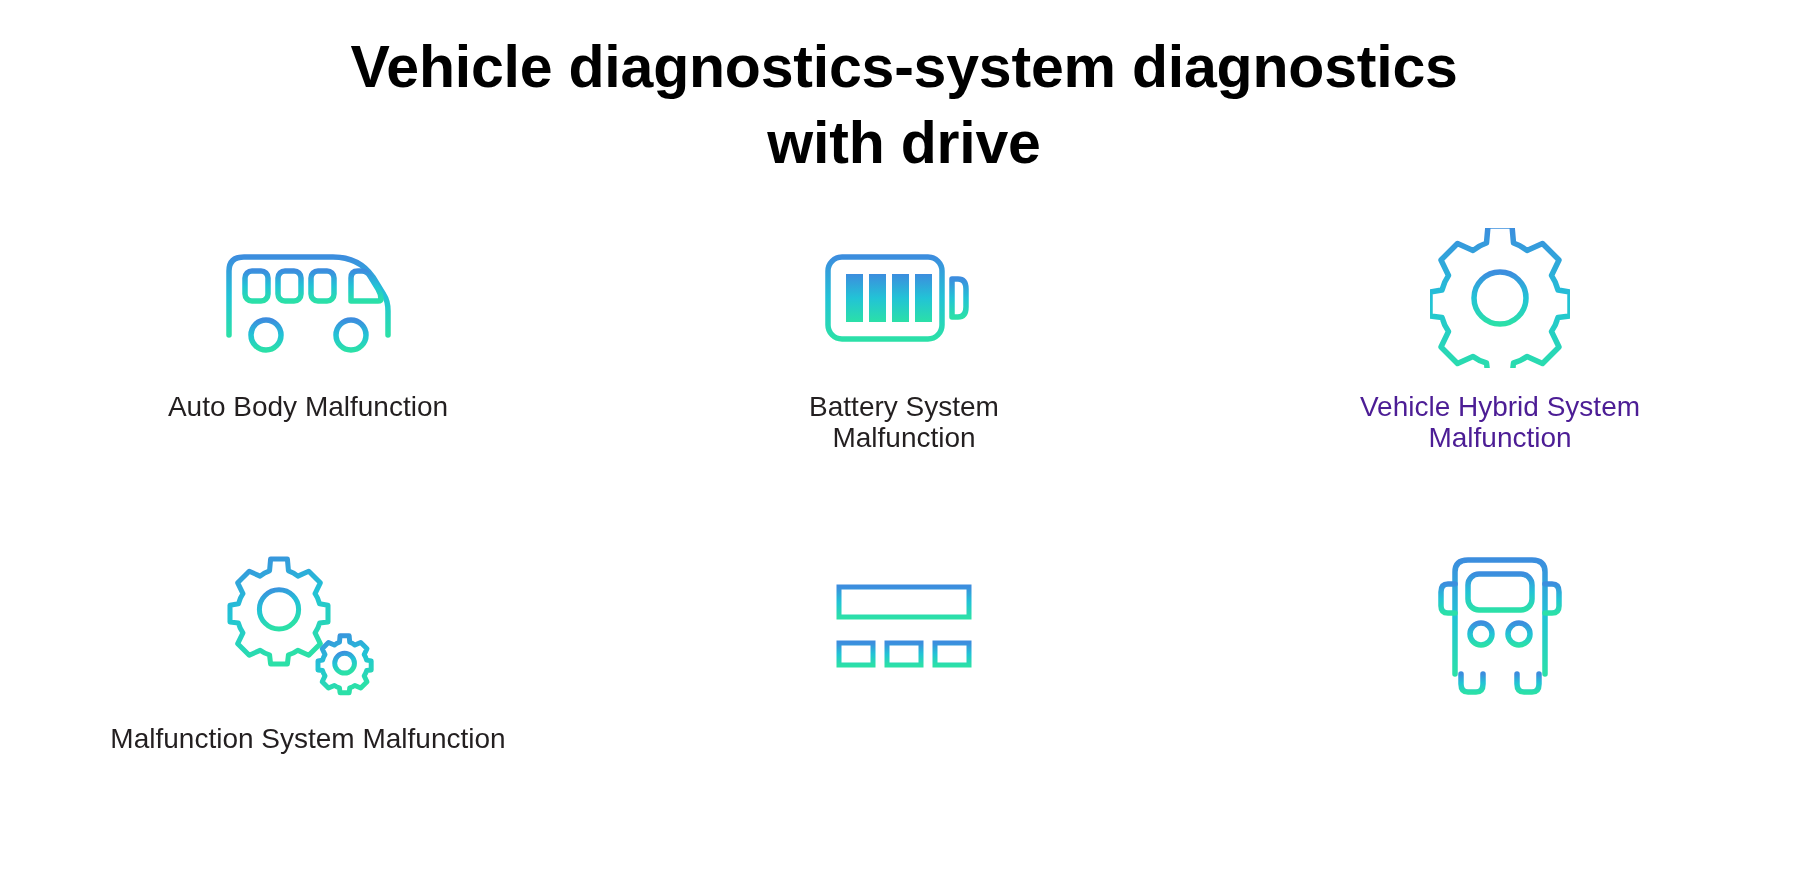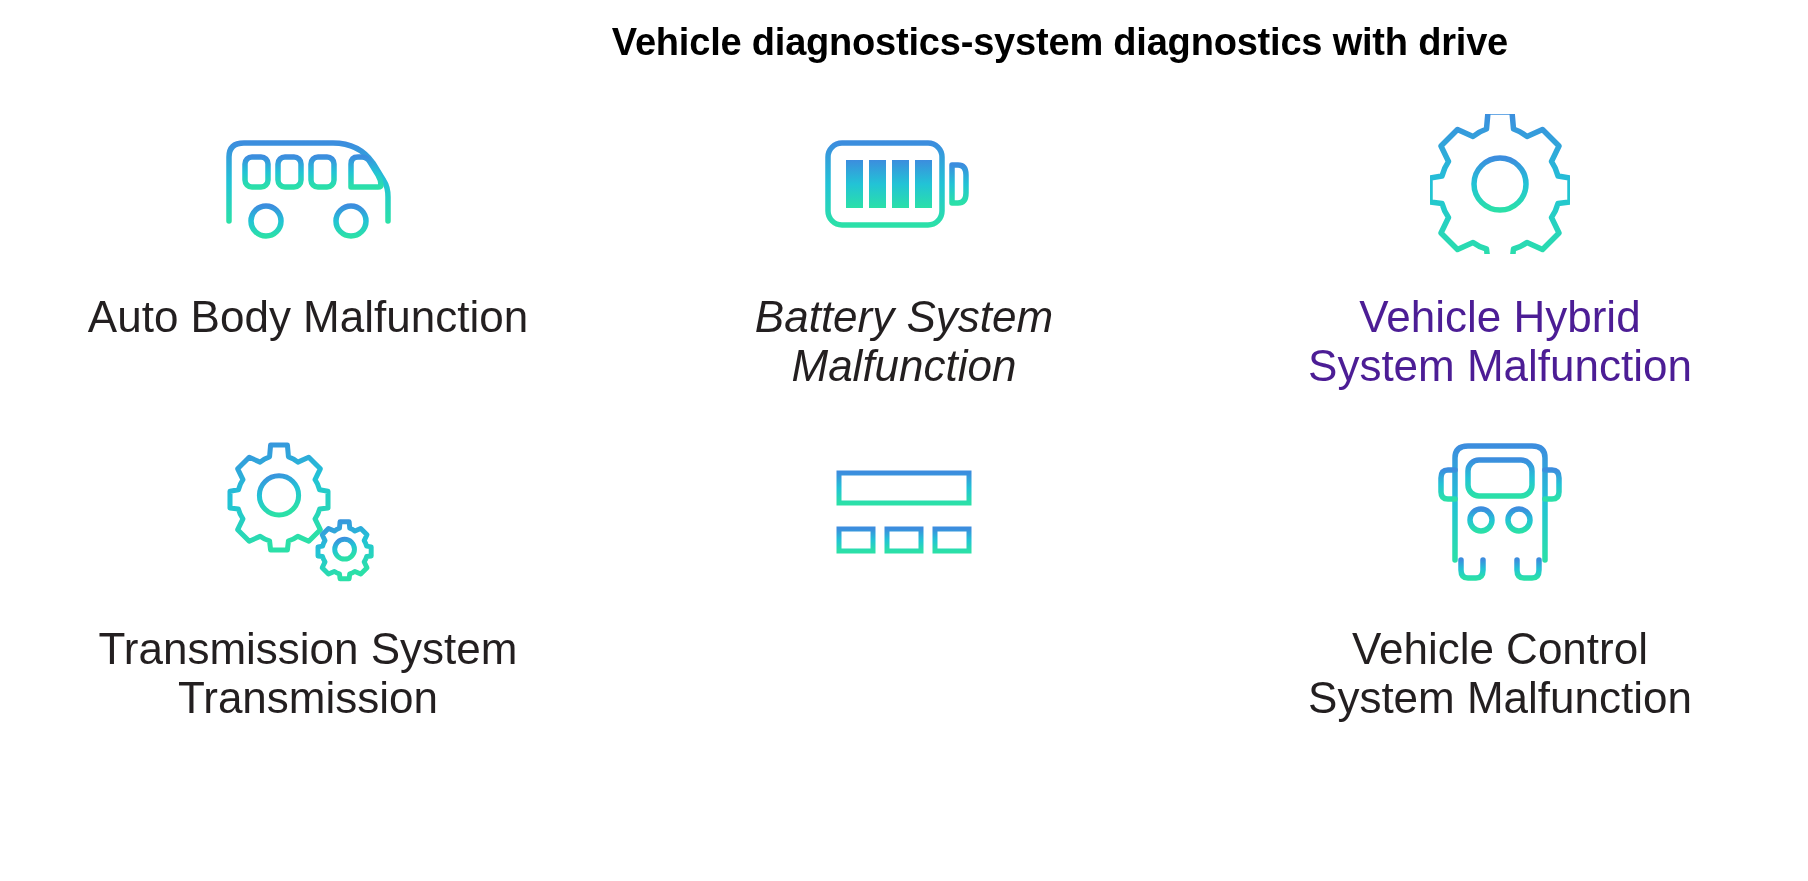--- a/index.html
+++ b/index.html
@@ -18,24 +18,24 @@
 
   .page {
     position: relative;
     width: 1808px;
     height: 881px;
     box-sizing: border-box;
   }
 
   
   .title {
-    margin: 0;
+    margin: 12px;
     padding: 18px 300px 0 300px;
-    text-align: right;
-    font-size: 38px;
+    text-align: center;
+    font-size: 59px;
     line-height: 1.28;
     font-weight: bold;
     letter-spacing: -0.2px;
     color: #000000;
     font-family: "Liberation Sans", sans-serif;
   }
 
   
   .grid {
     margin-top: 42px;
@@ -59,23 +59,23 @@
     display: flex;
     align-items: center;
     justify-content: center;
   }
 
   .icon-wrap svg {
     display: block;
   }
 
   .caption {
-    margin-top: 33px;
+    margin-top: 18px;
     text-align: center;
-    font-size: 44px;
+    font-size: 28px;
     line-height: 1.12;
     color: #231f20;
     max-width: 430px;
     font-family: "Liberation Sans", sans-serif;
   }
 
   
   .grid .cell.row2 .icon-wrap { height: 160px; }
 
   
@@ -143,21 +143,21 @@
           <path d="M130 36 L136 36 Q144 36 144 46 L144 64 Q144 74 136 74 L130 74 Z"></path>
 
           <g stroke="none" fill="url(#gradVert)">
             <rect x="24" y="31" width="17" height="48"></rect>
             <rect x="47" y="31" width="17" height="48"></rect>
             <rect x="70" y="31" width="17" height="48"></rect>
             <rect x="93" y="31" width="17" height="48"></rect>
           </g>
         </svg>
       </div>
-      <div class="caption" style="color: rgb(35, 31, 32); font-style: italic;">Battery System Malfunction</div>
+      <div class="caption" style="color: rgb(35, 31, 32);">Battery System Malfunction</div>
     </div>
 
     <div class="cell col3 row1">
       <div class="icon-wrap">
         <svg width="140" height="140" viewBox="0 0 140 140" fill="none" stroke="url(#gradVert)" stroke-width="5.5" stroke-linecap="round" stroke-linejoin="round">
           <path d="M58 10 L82 10 L83.5 27 Q91 29.5 97 34.5 L112.5 27.5 L129 44 L121.5 59.5
                    Q126 66 128 74 L140 76 L140 100 L128 101.5 Q126 109 121.5 115.5 L129 131
                    L112.5 147.5 L97 140.5 Q91 145 83.5 147 L82 160 L58 160 L56.5 147
                    Q49 145 43 140.5 L27.5 147.5 L11 131 L18.5 115.5 Q14 109 12 101.5
                    L0 100 L0 76 L12 74 Q14 66 18.5 59.5 L11 44 L27.5 27.5 L43 34.5
@@ -186,21 +186,21 @@
             <path d="M58 10 L82 10 L83.5 27 Q91 29.5 97 34.5 L112.5 27.5 L129 44 L121.5 59.5
                      Q126 66 128 74 L140 76 L140 100 L128 101.5 Q126 109 121.5 115.5 L129 131
                      L112.5 147.5 L97 140.5 Q91 145 83.5 147 L82 160 L58 160 L56.5 147
                      Q49 145 43 140.5 L27.5 147.5 L11 131 L18.5 115.5 Q14 109 12 101.5
                      L0 100 L0 76 L12 74 Q14 66 18.5 59.5 L11 44 L27.5 27.5 L43 34.5
                      Q49 29.5 56.5 27 Z" stroke-width="13"></path>
             <circle cx="70" cy="82" r="26" stroke-width="13"></circle>
           </g>
         </svg>
       </div>
-      <div class="caption" style="color: rgb(35, 31, 32);">Transmission System Transmission</div>
+      <div class="caption" style="color: rgb(35, 31, 32);">Malfunction System Malfunction</div>
     </div>
 
     <div class="cell col2 row2">
       <div class="icon-wrap">
         <svg width="140" height="100" viewBox="0 0 140 100" fill="none" stroke="url(#gradVert)" stroke-width="5" stroke-linecap="square" stroke-linejoin="miter">
           <rect x="5" y="12" width="130" height="30"></rect>
           <rect x="5" y="68" width="34" height="22"></rect>
           <rect x="53" y="68" width="34" height="22"></rect>
           <rect x="101" y="68" width="34" height="22"></rect>
         </svg>
@@ -221,17 +221,16 @@
           <path d="M30 34 L23 34 Q16 34 16 42 L16 56 Q16 63 23 63 L30 63"></path>
           <path d="M120 34 L127 34 Q134 34 134 42 L134 56 Q134 63 127 63 L120 63"></path>
 
           <path d="M30 124 L36 124"></path>
           <path d="M58 124 L92 124"></path>
           <path d="M114 124 L120 124"></path>
           <path d="M36 124 L36 134 Q36 142 43 142 L51 142 Q58 142 58 134 L58 124"></path>
           <path d="M92 124 L92 134 Q92 142 99 142 L107 142 Q114 142 114 134 L114 124"></path>
         </svg>
       </div>
-      <div class="caption" style="color: rgb(35, 31, 32);">Vehicle Control System Malfunction</div>
     </div>
 
   </div>
 </div>
 
 </body></html>

